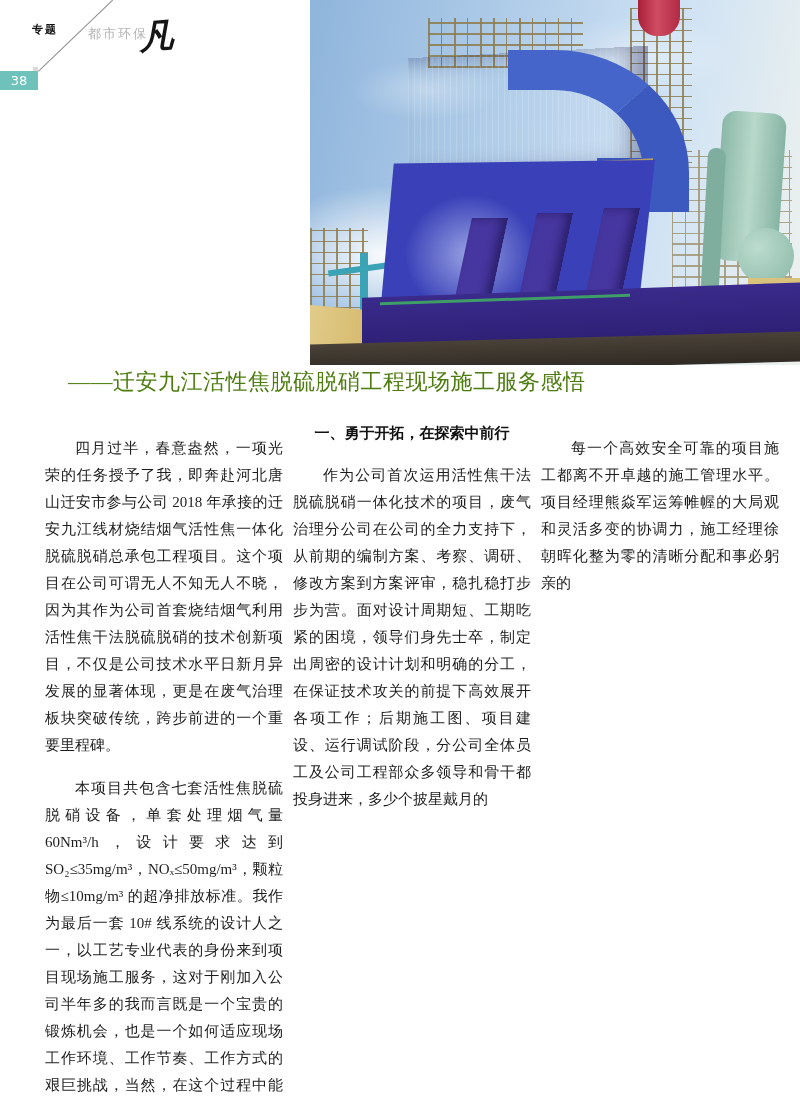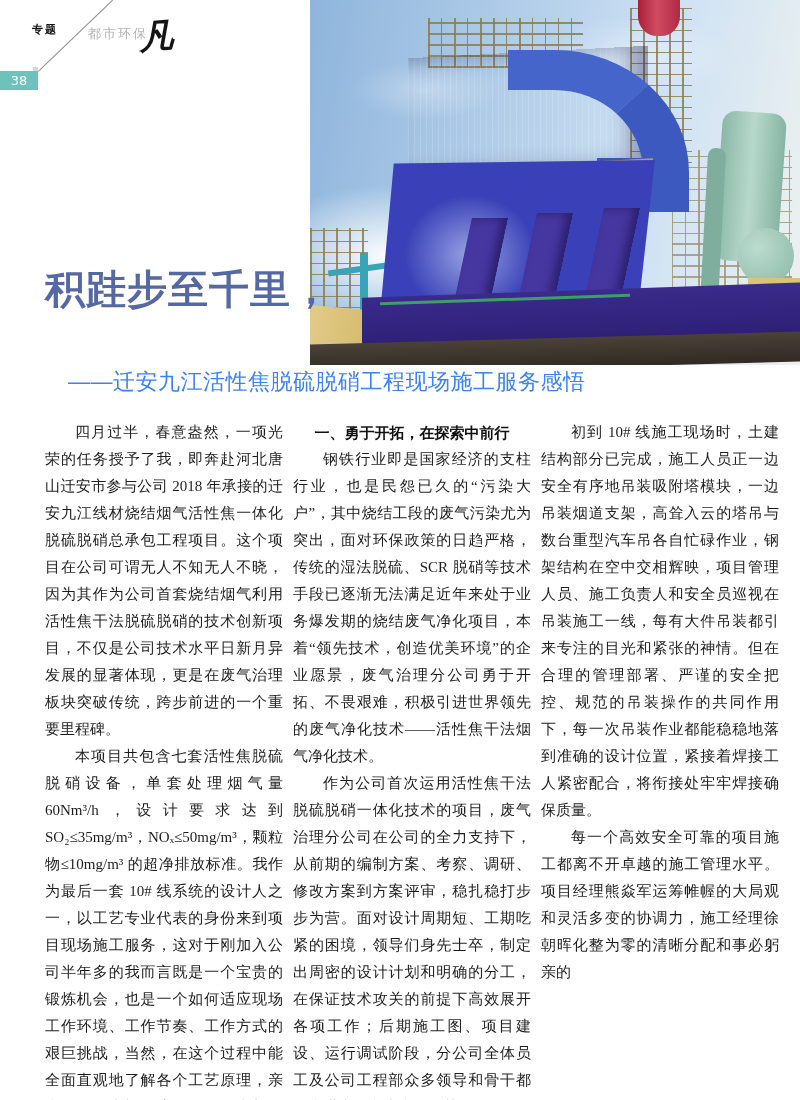--- a/index.html
+++ b/index.html
@@ -17,22 +17,22 @@
   .brand-glyph{left:139px;top:14px;font-size:34px;font-weight:bold;font-style:italic;
     color:#151515;font-family:"Liberation Serif",serif;transform:rotate(-4deg);}
   .corner-square{left:33px;top:67px;width:5px;height:5px;background:#d9d9d9;}
   .page-num-box{left:0;top:71px;width:38px;height:19px;background:#6fc2bb;
     color:#fff;font-family:"DejaVu Sans",sans-serif;font-size:13px;
     display:flex;align-items:center;justify-content:center;}
 
   
   .headline{left:45px;top:263px;font-family:"Liberation Sans",sans-serif;
     font-weight:bold;font-size:40px;line-height:53px;color:#5568a1;letter-spacing:1px;}
-  .subtitle{left:68px;top:367px;font-family:Liberation Sans, sans-serif;
-    font-size:22px;color:#3b82f6;letter-spacing:.5px;}
+  .subtitle{left:68px;top:367px;font-family:Liberation Serif, serif;
+    font-size:22px;color:#4d7c0f;letter-spacing:.5px;}
 
   
   .photo{left:310px;top:0;width:490px;height:365px;overflow:hidden;}
   .photo .abs{position:absolute;}
   .sky{inset:0;background:linear-gradient(100deg,#8fb5dc 0%,#aecbe8 35%,#cfe2f4 68%,#eef2ee 100%);}
   .cloud{border-radius:50%;}
   .cloud.c1{left:-50px;top:185px;width:250px;height:140px;
     background:radial-gradient(closest-side,rgba(255,255,255,.95),rgba(255,255,255,0));}
   .cloud.c2{left:240px;top:15px;width:180px;height:80px;
     background:radial-gradient(closest-side,rgba(255,255,255,.4),rgba(255,255,255,0));}
@@ -79,21 +79,21 @@
   .base-purple{left:52px;top:290px;width:445px;height:58px;
     background:linear-gradient(180deg,#3a2b8c,#2c1d72);transform:skewY(-2deg);}
   .rail-green{left:70px;top:298px;width:250px;height:3px;background:#3f9e68;transform:skewY(-2deg);}
   .walkway-dark{left:-4px;top:338px;width:500px;height:30px;
     background:linear-gradient(180deg,#4a4238,#2f2a23);transform:skewY(-1.5deg);}
 
   
   .columns{left:45px;top:419px;width:734px;display:flex;gap:10px;color:#1d1d1d;}
   .col{width:238px;font-size:15px;line-height:27px;text-align:justify;text-justify:inter-ideograph;}
   .para{margin:0;}
-  .para.indent{text-indent:2em;}
+  .para.indent{text-indent:2em;margin-top:16px;}
   .para.heading{font-family:"Liberation Sans",sans-serif;font-weight:bold;
     text-align:center;text-indent:0;color:#111;}
 </style>
 </head>
 <body>
 
 <div class="abs section-label">专题</div>
 <div class="abs diag-line"></div>
 <div class="abs brand-name">都市环保</div>
 <div class="abs brand-glyph">凡</div>
@@ -127,31 +127,28 @@
   <div class="abs teal-duct"></div>
   <div class="abs teal-elbow"></div>
   <div class="abs teal-pipe"></div>
   <div class="abs yellow-right"></div>
   <div class="abs base-purple"></div>
   <div class="abs rail-green"></div>
   <div class="abs walkway-dark"></div>
 </div>
 
 <div class="abs headline" style="color: rgb(85, 104, 161);">
-  <div>积跬步至千里，</div>
 </div>
 <div class="abs subtitle">——迁安九江活性焦脱硫脱硝工程现场施工服务感悟</div>
 
 <div class="abs columns">
   <div class="col">
       <div class="para indent">四月过半，春意盎然，一项光荣的任务授予了我，即奔赴河北唐山迁安市参与公司 2018 年承接的迁安九江线材烧结烟气活性焦一体化脱硫脱硝总承包工程项目。这个项目在公司可谓无人不知无人不晓，因为其作为公司首套烧结烟气利用活性焦干法脱硫脱硝的技术创新项目，不仅是公司技术水平日新月异发展的显著体现，更是在废气治理板块突破传统，跨步前进的一个重要里程碑。</div>
       <div class="para indent">本项目共包含七套活性焦脱硫脱硝设备，单套处理烟气量60Nm³/h，设计要求达到 SO₂≤35mg/m³，NOₓ≤50mg/m³，颗粒物≤10mg/m³ 的超净排放标准。我作为最后一套 10# 线系统的设计人之一，以工艺专业代表的身份来到项目现场施工服务，这对于刚加入公司半年多的我而言既是一个宝贵的锻炼机会，也是一个如何适应现场工作环境、工作节奏、工作方式的艰巨挑战，当然，在这个过程中能全面直观地了解各个工艺原理，亲身经历各类施工流程，积极参与调试问题攻关，这些都</div>
     </div>
   <div class="col">
       <div class="para heading">一、勇于开拓，在探索中前行</div>
-      <div class="para indent">钢铁行业即是国家经济的支柱行业，也是民怨已久的“污染大户”，其中烧结工段的废气污染尤为突出，面对环保政策的日趋严格，传统的湿法脱硫、SCR 脱硝等技术手段已逐渐无法满足近年来处于业务爆发期的烧结废气净化项目，本着“领先技术，创造优美环境”的企业愿景，废气治理分公司勇于开拓、不畏艰难，积极引进世界领先的废气净化技术——活性焦干法烟气净化技术。</div>
       <div class="para indent">作为公司首次运用活性焦干法脱硫脱硝一体化技术的项目，废气治理分公司在公司的全力支持下，从前期的编制方案、考察、调研、修改方案到方案评审，稳扎稳打步步为营。面对设计周期短、工期吃紧的困境，领导们身先士卒，制定出周密的设计计划和明确的分工，在保证技术攻关的前提下高效展开各项工作；后期施工图、项目建设、运行调试阶段，分公司全体员工及公司工程部众多领导和骨干都投身进来，多少个披星戴月的</div>
     </div>
   <div class="col">
-      <div class="para indent">初到 10# 线施工现场时，土建结构部分已完成，施工人员正一边安全有序地吊装吸附塔模块，一边吊装烟道支架，高耸入云的塔吊与数台重型汽车吊各自忙碌作业，钢架结构在空中交相辉映，项目管理人员、施工负责人和安全员巡视在吊装施工一线，每有大件吊装都引来专注的目光和紧张的神情。但在合理的管理部署、严谨的安全把控、规范的吊装操作的共同作用下，每一次吊装作业都能稳稳地落到准确的设计位置，紧接着焊接工人紧密配合，将衔接处牢牢焊接确保质量。</div>
       <div class="para indent">每一个高效安全可靠的项目施工都离不开卓越的施工管理水平。项目经理熊焱军运筹帷幄的大局观和灵活多变的协调力，施工经理徐朝晖化整为零的清晰分配和事必躬亲的</div>
     </div>
 </div>
 
 </body></html>

